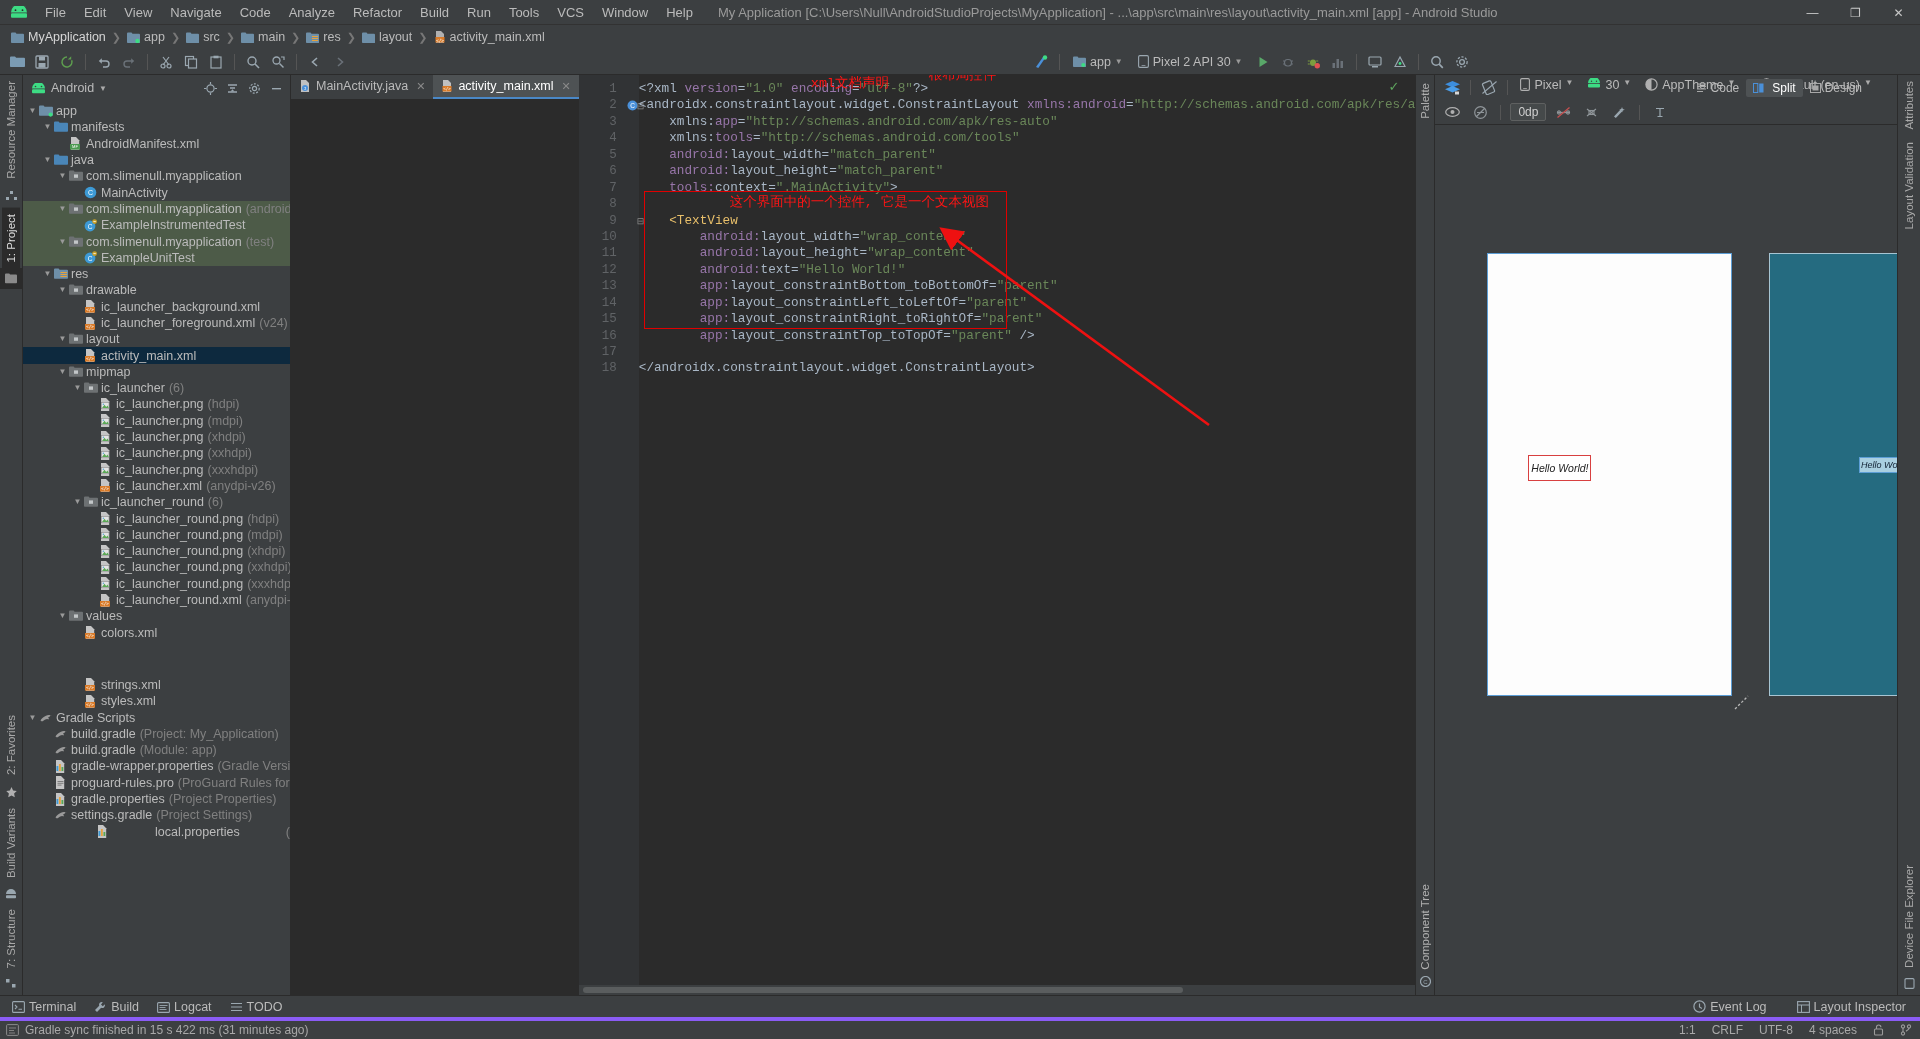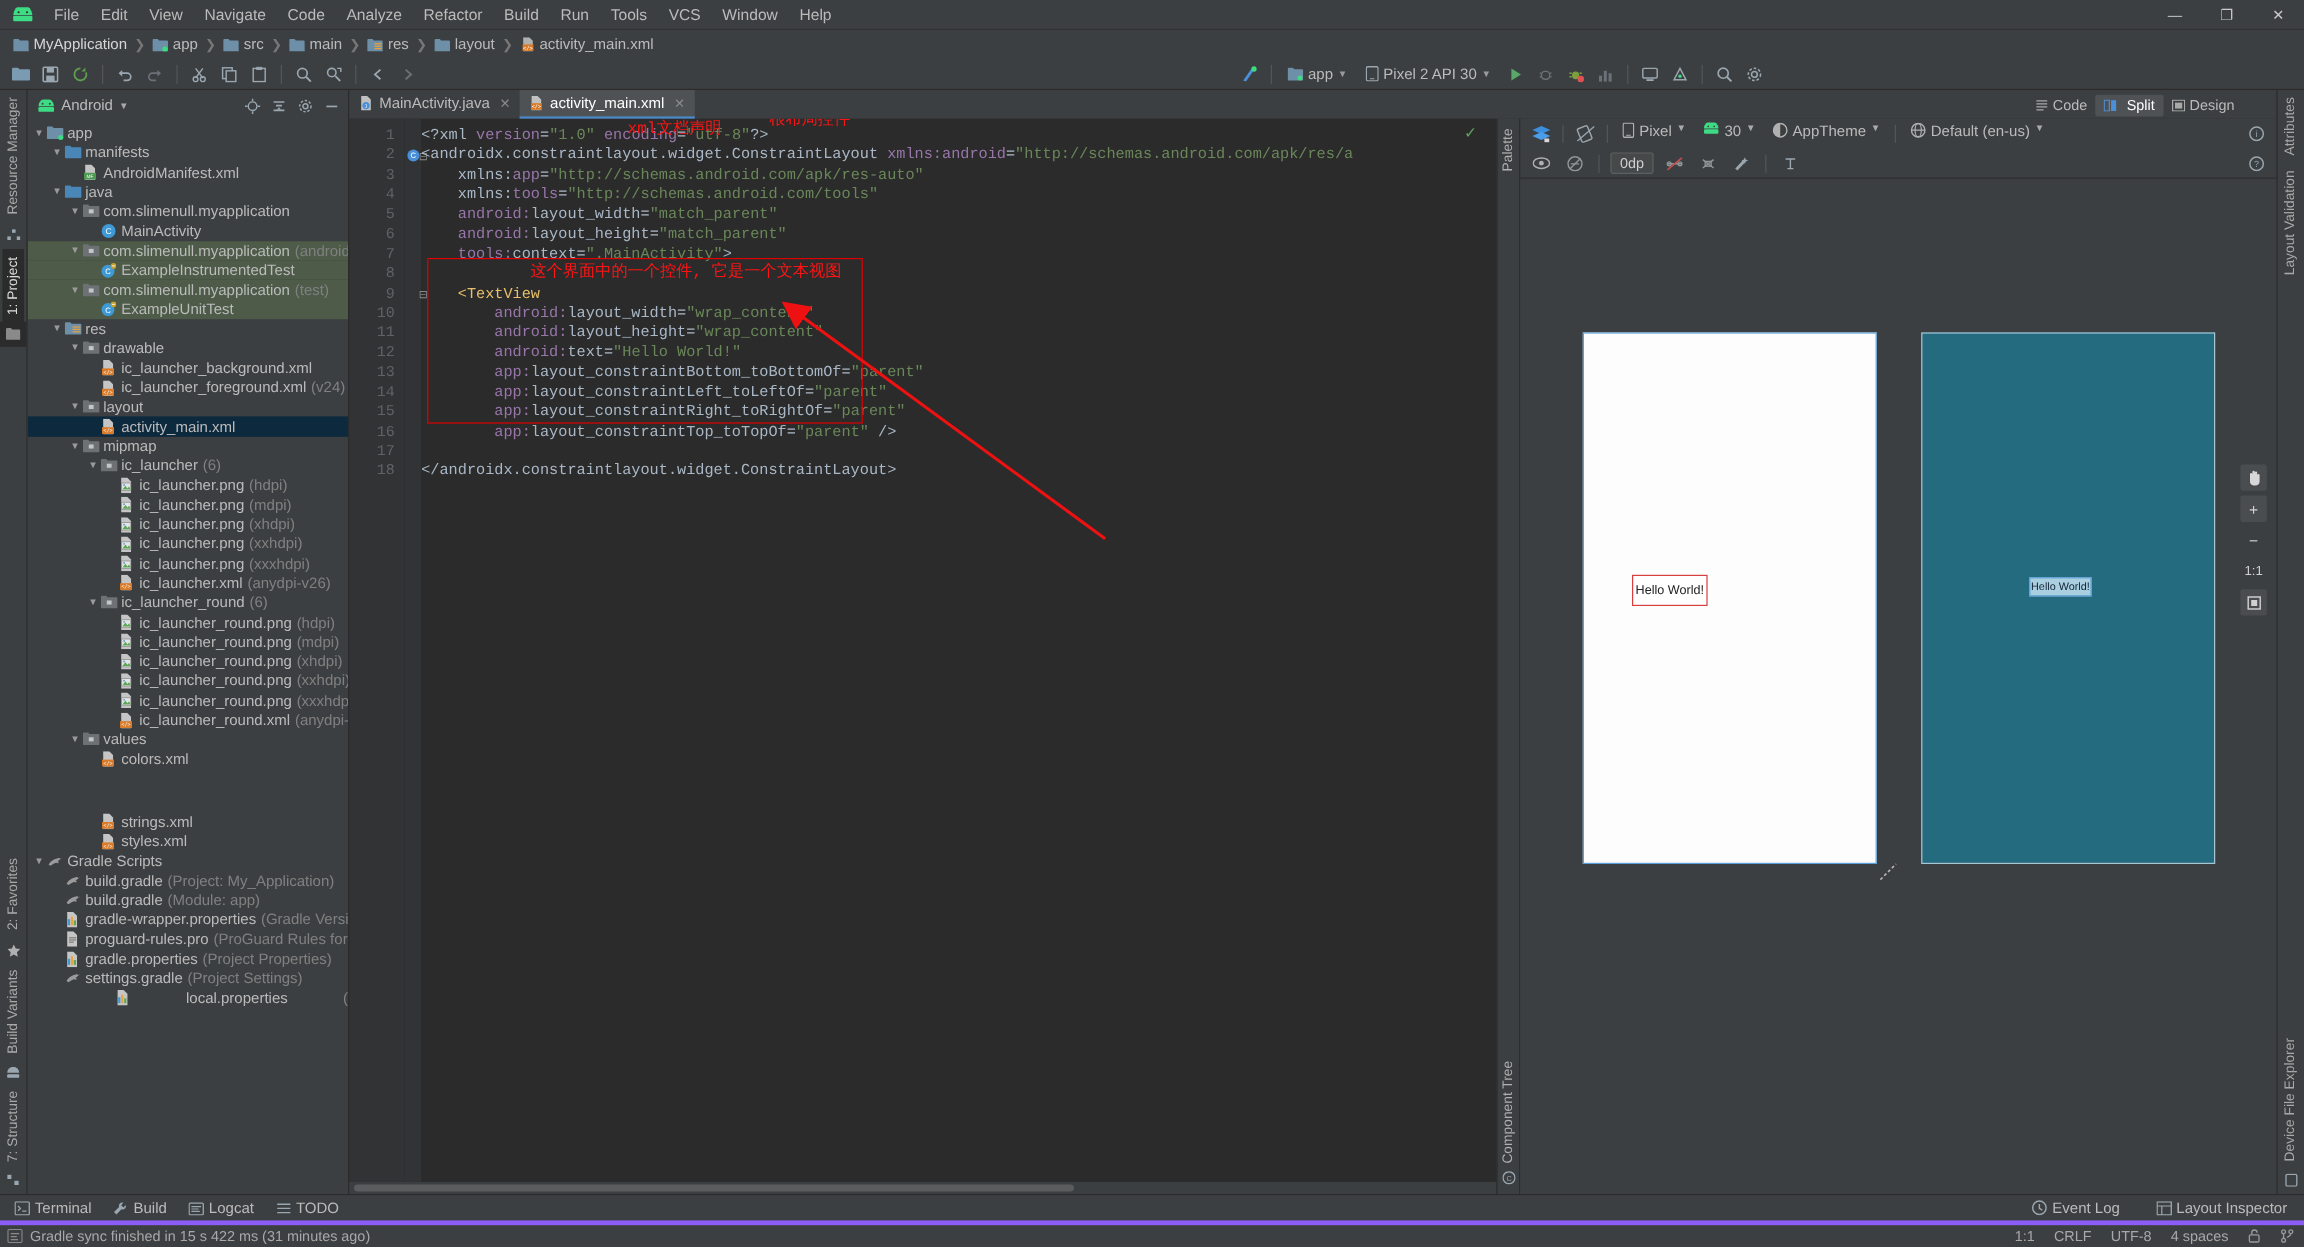--- a/index.html
+++ b/index.html
@@ -55,21 +55,21 @@
   .tree{flex:1 1 auto;overflow:hidden;padding-top:2px;font-size:12.5px;}
   .node{height:16.3px;display:flex;align-items:center;white-space:nowrap;padding-right:4px;line-height:16px;}
   .node .arrow{width:11px;flex:0 0 11px;text-align:center;font-size:8px;color:#9a9a9a;}
   .node .ico{width:15px;flex:0 0 15px;display:flex;align-items:center;justify-content:center;margin-right:3px;}
   .node .lbl{color:#bbbbbb;font-size:12.5px;}
   .node .dim{color:#808080;margin-left:4px;font-size:12.5px;}
   .node.test{background:#4d5b48;}
   .node.sel{background:#0d293e;}
 
   
-  .editor-col{flex:1 1 auto;display:flex;flex-direction:column;min-width:0;background:#2b2b2b;}
+  .editor-col{flex:1 1 auto;display:flex;min-width:0;background:#2b2b2b;}
   .tabs{height:24px;background:#3c3f41;display:flex;align-items:stretch;flex:0 0 24px;}
   .tab{display:flex;align-items:center;gap:5px;padding:0 8px;font-size:12.5px;color:#bbb;border-bottom:2px solid transparent;}
   .tab.active{background:#4e5254;border-bottom:2px solid #4a88c7;color:#ffffff;}
   .tab .x{font-size:11px;color:#8a8a8a;margin-left:3px;}
 
   .editor-area{flex:1 1 auto;display:flex;min-height:0;position:relative;}
 
   .code-pane{flex:1 1 auto;position:relative;background:#2b2b2b;min-width:0;display:flex;flex-direction:column;}
   .code-top{flex:1 1 auto;display:flex;position:relative;overflow:hidden;}
   .gutter{width:46px;flex:0 0 46px;background:#313335;text-align:right;padding-top:6px;position:relative;}
@@ -101,21 +101,21 @@
   .design{width:630px;flex:0 0 630px;background:#3c3f41;display:flex;flex-direction:column;position:relative;}
   .design-tb{height:25px;display:flex;align-items:center;gap:4px;padding:0 6px;flex:0 0 25px;position:relative;}
   .design-tb2{height:25px;display:flex;align-items:center;gap:6px;padding:0 6px;flex:0 0 25px;position:relative;border-bottom:1px solid #2b2b2b;}
   .d-btn{width:22px;height:20px;display:flex;align-items:center;justify-content:center;border-radius:2px;}
   .d-combo{height:20px;display:flex;align-items:flex-start;gap:4px;padding:0 5px;border-radius:2px;font-size:12.5px;color:#bbb;white-space:nowrap;}
   .d-sep{width:1px;height:15px;background:#555;margin:0 3px;}
   .dp-field{height:18px;min-width:36px;background:#45494a;border:1px solid #5e6060;border-radius:2px;display:flex;align-items:center;justify-content:center;font-size:12px;color:#cfcfcf;padding:0 5px;}
   .canvas{flex:1 1 auto;position:relative;background:#3c3f41;overflow:hidden;}
   .phone{position:absolute;background:#fdfdfd;border:1px solid #5c9ed6;}
   .phone.blue{background:#256b80;border:1px solid #a7c5d3;}
-  .hello{position:absolute;border:1px solid #d84040;background:#ffffff;color:#222;font-size:10.5px;display:flex;align-items:center;justify-content:center;font-family:"Liberation Sans",sans-serif;}
+  .hello{position:absolute;border:1px solid #d84040;background:#ffffff;color:#222;font-size:10.5px;display:flex;align-items:center;justify-content:center;font-family:"Liberation Sans",sans-serif;font-style:italic;}
   .hello.b{border:1px solid #5c9ed6;background:#a9cfe0;color:#123;}
   .zoom-ctl{position:absolute;right:8px;display:flex;flex-direction:column;gap:4px;align-items:center;}
   .zc{width:22px;height:22px;background:#4a4d4f;border-radius:2px;display:flex;align-items:center;justify-content:center;color:#d0d0d0;font-size:13px;}
   .zc.flat{background:transparent;}
   .resize-handle{position:absolute;width:14px;height:14px;}
 
   
   .toolwin{height:22px;background:#3c3f41;display:flex;align-items:center;flex:0 0 22px;border-top:1px solid #2b2b2b;padding-left:4px;gap:2px;position:relative;}
   .tw-item{display:flex;align-items:center;gap:4px;padding:2px 8px;font-size:12.5px;color:#bbb;border-radius:2px;}
   .tw-right{position:absolute;right:6px;display:flex;align-items:center;gap:14px;}
@@ -150,20 +150,21 @@
       <div class="menu-item">Code</div>
       <div class="menu-item">Analyze</div>
       <div class="menu-item">Refactor</div>
       <div class="menu-item">Build</div>
       <div class="menu-item">Run</div>
       <div class="menu-item">Tools</div>
       <div class="menu-item">VCS</div>
       <div class="menu-item">Window</div>
       <div class="menu-item">Help</div>
     </div>
+    <div class="win-title">My Application [C:\Users\Null\AndroidStudioProjects\MyApplication] - ...\app\src\main\res\layout\activity_main.xml [app] - Android Studio</div>
     <div class="win-btns">
       <div class="win-btn">—</div>
       <div class="win-btn">❐</div>
       <div class="win-btn close">✕</div>
     </div>
   </div>
 
   <div class="navbar">
     <div class="crumb first">
       <svg width="13" height="11" viewBox="0 0 13 11">

